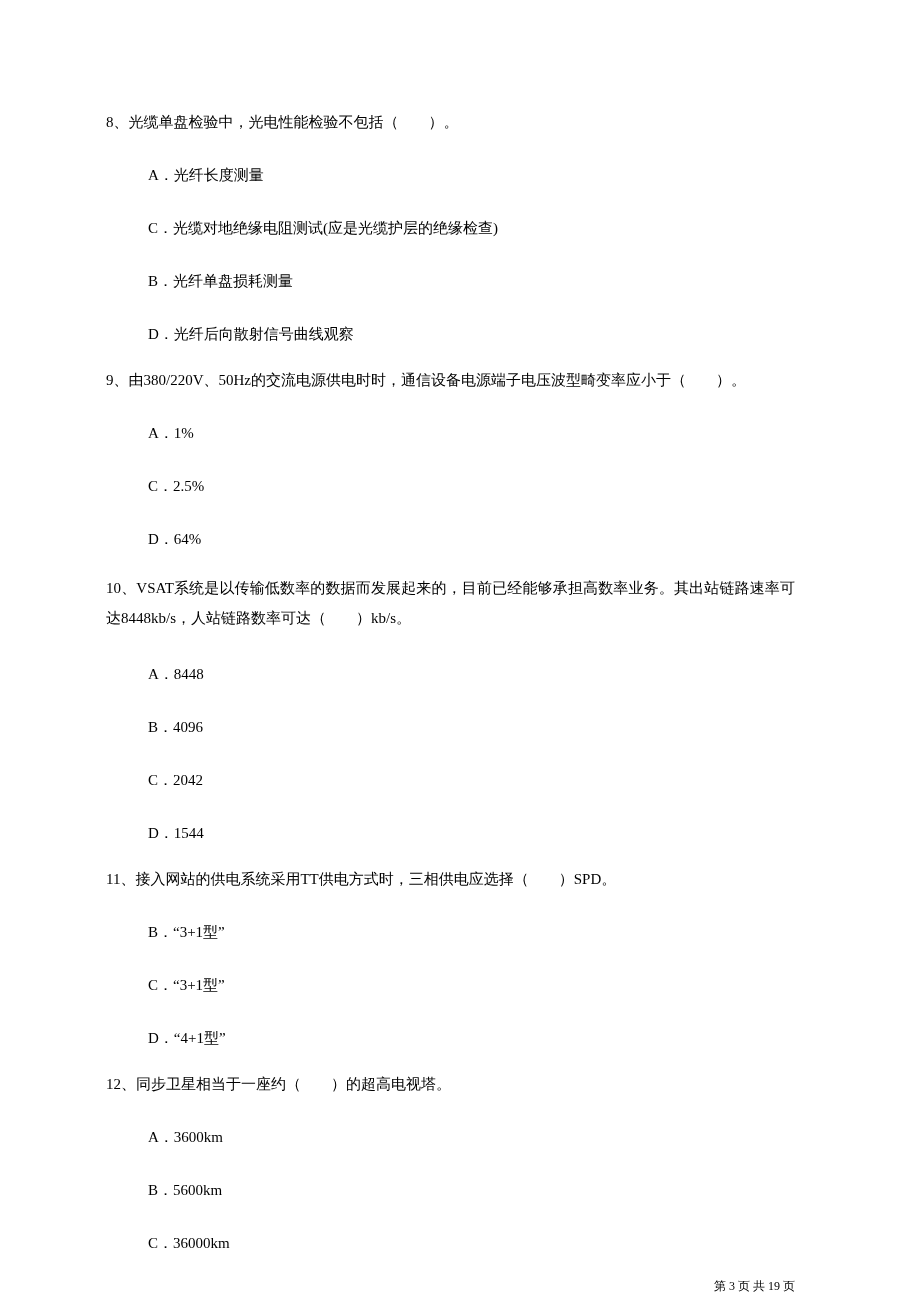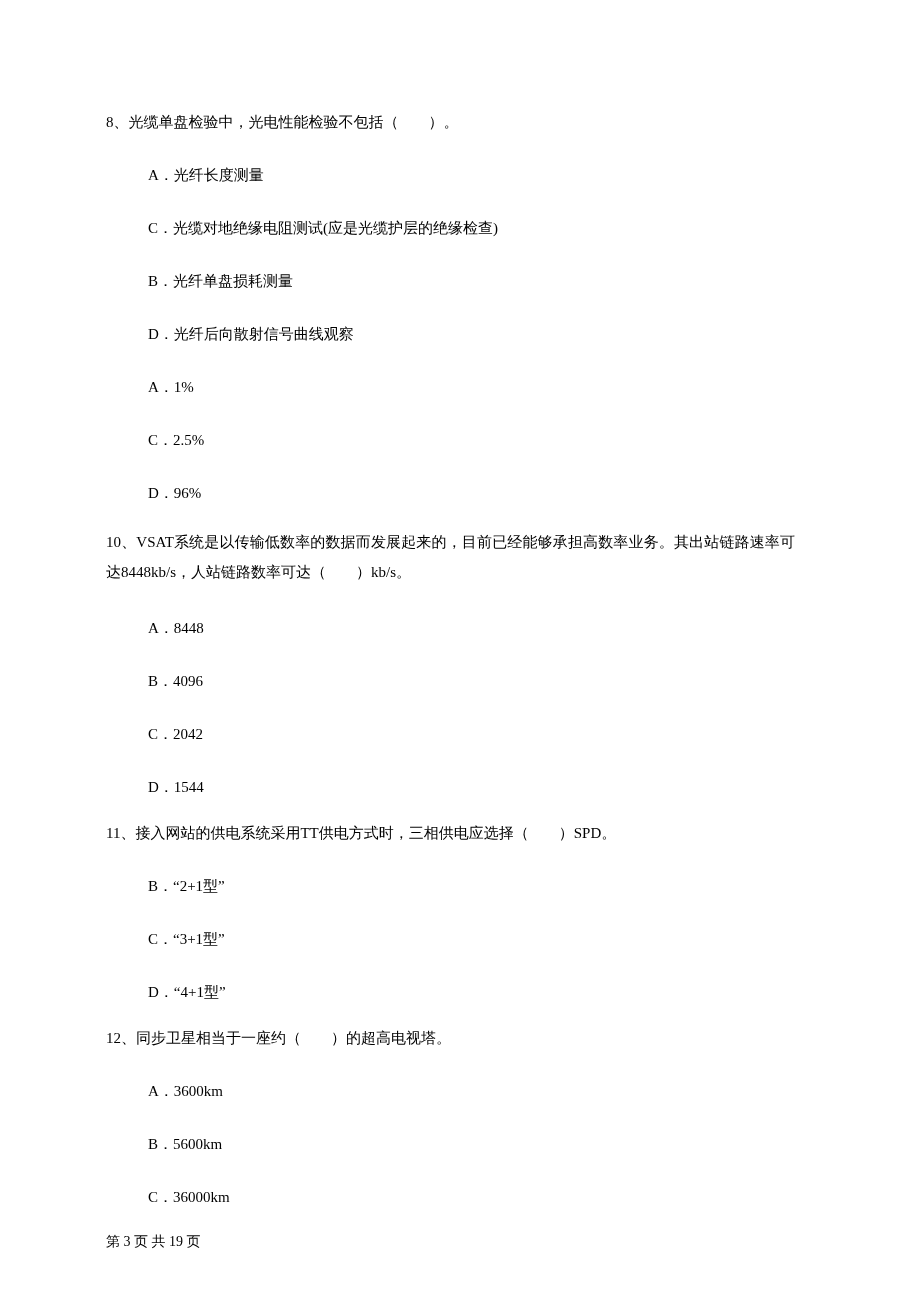--- a/index.html
+++ b/index.html
@@ -24,55 +24,56 @@
     }
     .option {
       padding-left: 42px;
       margin-bottom: 22px;
       margin-top: 29px;
     }
     .q10 .q-text {
       line-height: 2.0;
     }
     .footer {
-      text-align: left;
-      font-size: 14px;
+      text-align: right;
+      font-size: 12px;
       margin-top: 2px;
     }
   </style>
 </head>
 <body>
 
 <div class="page">
 
   <div class="question">
     <div class="q-text">8、光缆单盘检验中，光电性能检验不包括（　　）。</div>
     <div class="option">A．光纤长度测量</div>
     <div class="option">C．光缆对地绝缘电阻测试(应是光缆护层的绝缘检查)</div>
     <div class="option">B．光纤单盘损耗测量</div>
     <div class="option">D．光纤后向散射信号曲线观察</div>
   </div>
 
   <div class="question">
+    <div class="q-text">9、由380/220V、50Hz的交流电源供电时时，通信设备电源端子电压波型畸变率应小于（　　）。</div>
     <div class="option">A．1%</div>
     <div class="option">C．2.5%</div>
-    <div class="option">D．96%</div>
+    <div class="option">D．64%</div>
   </div>
 
   <div class="question q10">
     <div class="q-text">10、VSAT系统是以传输低数率的数据而发展起来的，目前已经能够承担高数率业务。其出站链路速率可达8448kb/s，人站链路数率可达（　　）kb/s。</div>
     <div class="option">A．8448</div>
     <div class="option">B．4096</div>
     <div class="option">C．2042</div>
     <div class="option">D．1544</div>
   </div>
 
   <div class="question">
     <div class="q-text">11、接入网站的供电系统采用TT供电方式时，三相供电应选择（　　）SPD。</div>
-    <div class="option">B．“2+1型”</div>
+    <div class="option">B．“3+1型”</div>
     <div class="option">C．“3+1型”</div>
     <div class="option">D．“4+1型”</div>
   </div>
 
   <div class="question">
     <div class="q-text">12、同步卫星相当于一座约（　　）的超高电视塔。</div>
     <div class="option">A．3600km</div>
     <div class="option">B．5600km</div>
     <div class="option">C．36000km</div>
   </div>

